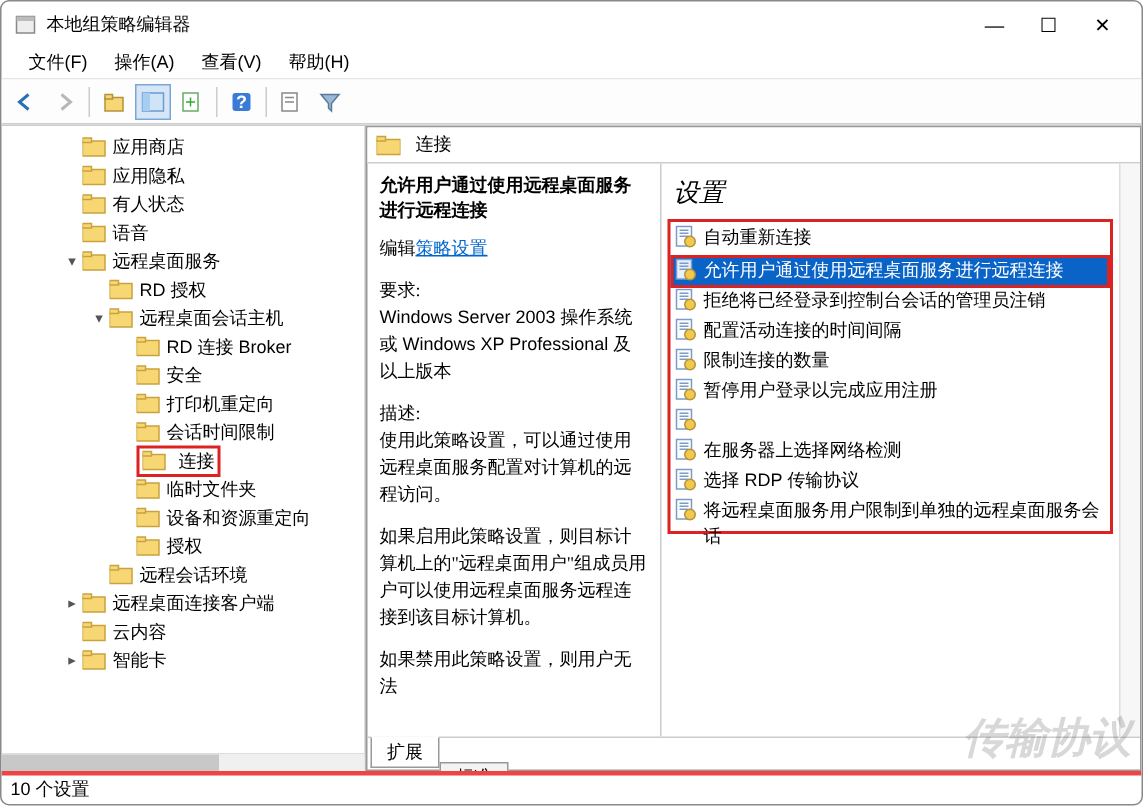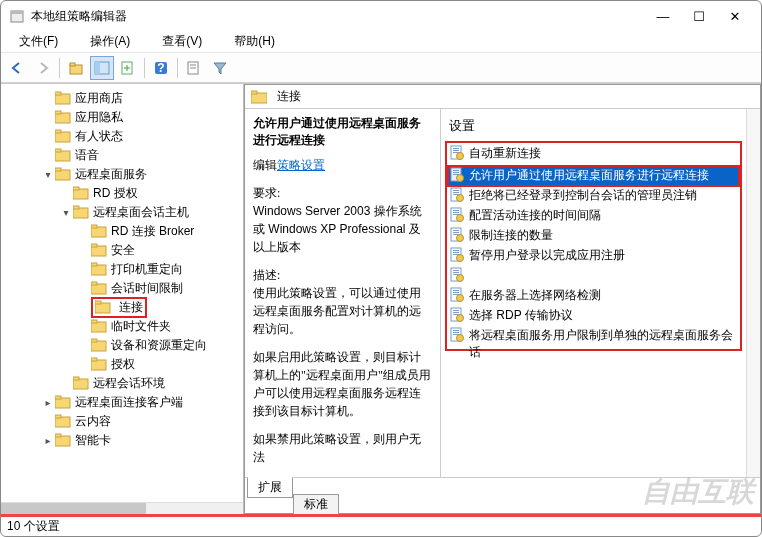--- a/index.html
+++ b/index.html
@@ -2,21 +2,21 @@
 <html><head>
 <meta charset="utf-8">
 <style>
 * { box-sizing: border-box; margin: 0; padding: 0; font-family: "Microsoft YaHei", "Segoe UI", sans-serif; font-size: 12px; }
 body { background: #fff; width: 762px; height: 537px; overflow: hidden; border: 1px solid #888; border-radius: 6px; display: flex; flex-direction: column; }
 .titlebar { height: 30px; display: flex; align-items: center; padding: 0 8px; }
 .titlebar .app-icon { width: 16px; height: 16px; margin-right: 6px; display:flex;align-items:center;justify-content:center;}
 .titlebar .title { flex: 1; font-size: 12px; }
 .win-controls { display: flex; gap: 0; }
 .win-btn { width: 36px; height: 28px; display: flex; align-items: center; justify-content: center; font-size: 13px; }
-.menubar { height: 22px; display: flex; align-items: center; padding-left: 10px; gap: 16px; border-bottom: 1px solid #e5e5e5; }
+.menubar { height: 22px; display: flex; align-items: center; padding-left: 10px; gap: 2px; border-bottom: 1px solid #e5e5e5; }
 .menubar span { padding: 2px 8px; font-size: 12px; }
 .toolbar { height: 30px; display: flex; align-items: center; padding: 2px 4px; gap: 2px; border-bottom: 1px solid #d0d0d0; background:#fdfdfd;}
 .tb-btn { width: 24px; height: 24px; display: flex; align-items: center; justify-content: center; border:1px solid transparent; }
 .tb-btn.active{border:1px solid #7aa7d8;background:#d7e6f7;}
 .tb-sep { width: 1px; height: 20px; background: #ccc; margin: 0 2px; }
 .content { flex: 1; display: flex; border-top: 1px solid #ccc; overflow:hidden;}
 .tree-pane { width: 243px; border-right: 1px solid #bbb; display:flex;flex-direction:column;}
 .tree-inner{flex:1; overflow: auto; padding: 4px 0 4px 4px; }
 .tree-scroll{height:12px;border-top:1px solid #ddd;display:flex;align-items:center;}
 .tree-scroll .track{flex:1;background:#f0f0f0;height:12px;position:relative;}
@@ -28,27 +28,27 @@
 .folder-icon svg{display:block;}
 .highlight-box { border: 2px solid #d22; padding: 0 2px; }
 .right-pane { flex: 1; display: flex; flex-direction: column; border:1px solid #999; margin:0;}
 .right-header { height: 24px; background: #fff; display: flex; align-items: center; padding-left: 6px; gap: 6px; border-bottom:1px solid #ccc;}
 .right-body { flex: 1; display: flex; overflow:hidden;}
 .desc-col { width: 196px; padding: 6px 8px; border-right: 1px solid #ccc; overflow:hidden;}
 .desc-col .policy-title { font-weight: bold; margin-bottom: 8px; line-height:1.4;}
 .desc-col .edit-link { color: #0066cc; text-decoration: underline; }
 .desc-col p { margin-top: 10px; line-height: 1.5; font-family: Liberation Serif, serif; }
 .list-col { flex: 1; padding: 6px 4px; overflow:hidden;}
-.list-header { font-size: 13px; padding: 2px 4px 6px; }
+.list-header { font-size: 17px; padding: 2px 4px 6px; font-style: italic; }
 .setting-row { display: flex; height: 20px; padding: 0 2px; gap: 4px; }
 .setting-row.selected { background: #0a64c8; color: #fff; border:2px solid #d22; padding:0; height:22px;}
 .setting-row.selected .setting-icon rect.sheet{fill:#e8f0ff;}
 .list-box-border{border:2px solid #d22;padding:2px 0;}
 .setting-icon { width: 16px; height: 16px; flex-shrink:0;}
-.tabs { height: 36px; display: flex; align-items: flex-start; border-top: 1px solid #ccc; padding-left:2px;}
+.tabs { height: 22px; display: flex; align-items: flex-start; border-top: 1px solid #ccc; padding-left:2px;}
 .tab { border: 1px solid #999; border-top: 1px solid #fff; padding: 1px 10px; font-size: 12px; background:#fff; margin-top:-1px;}
 .tab.inactive{background:#f3f3f3;border-top:1px solid #999;margin-top:16px;}
 .statusbar { height: 22px; border-top: 3px solid #ef4444; display: flex; align-items: center; padding-left: 6px; font-size: 12px; }
 .right-scroll{width:14px;border-left:1px solid #ddd;background:#f7f7f7;}
 .watermark{position:absolute;right:8px;bottom:26px;font-size:28px;font-style:italic;color:rgba(100,100,100,0.25);font-weight:bold;pointer-events:none;}
 </style>
 </head>
 <body>
 
 <div class="titlebar">
@@ -519,13 +519,13 @@
       <div class="tab">扩展</div>
       <div class="tab inactive">标准</div>
     </div>
   </div>
 </div>
 
 <div class="statusbar">
   <span>10 个设置</span>
 </div>
 
-<div class="watermark">自由互联</div>
+<div class="watermark">传输协议</div>
 
 </body></html>

